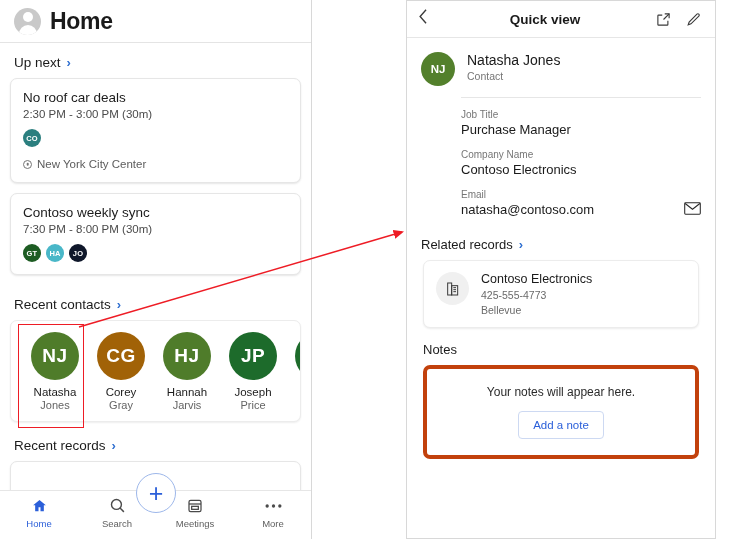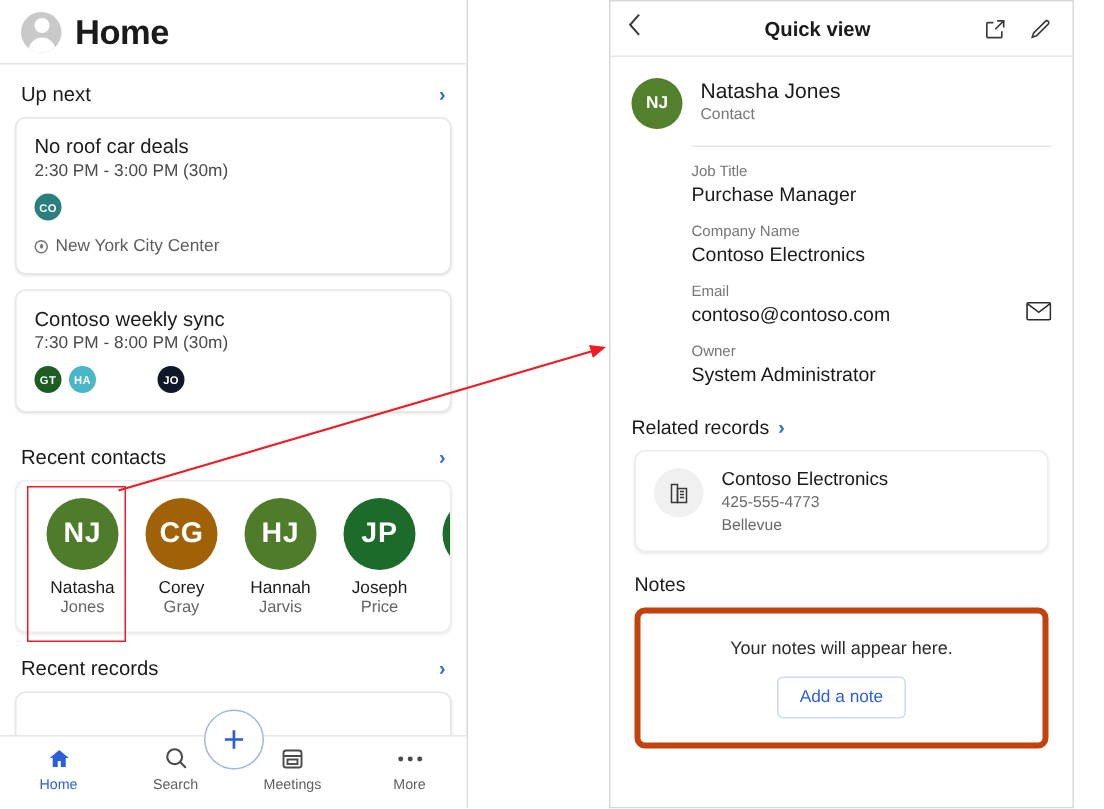--- a/index.html
+++ b/index.html
@@ -32,21 +32,20 @@
   }
   .avatar-generic::after {
     content:""; position:absolute; left:50%; bottom:-4px; transform:translateX(-50%);
     width:18px; height:14px; border-radius:9px 9px 0 0; background:#ffffff;
   }
   .home-title { font-size: 23px; font-weight: bold; color: #1a1a1a; letter-spacing: -0.3px; }
 
   .section-head {
     display: flex; align-items: center; gap: 6px;
     padding: 12px 14px 8px 14px;
-    justify-content: space-between;
   }
   .section-head .label { font-size: 13.5px; color: #1b1b1b; }
   .chev { color: #2f6fd0; font-size: 13px; line-height: 1; font-weight: 600; }
 
   .card {
     margin: 0 10px 10px 10px; background: #fff;
     border: 1px solid #e6e6e6; border-radius: 7px;
     box-shadow: 0 1px 2px rgba(0,0,0,.10);
     padding: 11px 12px 12px 12px;
   }
@@ -198,21 +197,21 @@
         <span>New York City Center</span>
       </div>
     </div>
 
     <div class="card">
       <div class="card-title">Contoso weekly sync</div>
       <div class="card-time">7:30 PM - 8:00 PM (30m)</div>
       <div class="chip-row">
         <div class="chip" id="m1a0" style="background: rgb(29, 92, 35);">GT</div>
         <div class="chip" id="m1a1" style="background: rgb(73, 183, 200);">HA</div>
-        <div class="chip" id="m1a2" style="background: #0f172a; margin-left: 36px;">JO</div>
+        <div class="chip" id="m1a2" style="background: #0f172a;">JO</div>
       </div>
     </div>
 
     <div class="section-head">
       <span class="label">Recent contacts</span>
       <span class="chev">›</span>
     </div>
 
     <div class="contacts-card">
       <div class="contacts-row" id="contacts-row">
@@ -342,33 +341,29 @@
         <div class="field-value">Purchase Manager</div>
       </div>
 
       <div class="field">
         <div class="field-label">Company Name</div>
         <div class="field-value">Contoso Electronics</div>
       </div>
 
       <div class="field">
         <div class="field-label">Email</div>
-        <div class="field-value">contoso@contoso.com</div>
+        <div class="field-value">natasha@contoso.com</div>
         <span class="mail-ico">
           <svg width="17" height="13" viewBox="0 0 24 18" fill="none" stroke="#2b2b2b" stroke-width="1.5">
             <rect x="1" y="1" width="22" height="16" rx="1.2"></rect>
               <polyline points="1.6,2 12,10 22.4,2"></polyline>
           </svg>
         </span>
       </div>
 
-      <div class="field">
-        <div class="field-label">Owner</div>
-        <div class="field-value">System Administrator</div>
-      </div>
     </div>
 
     <div class="rr-head">
       <span class="label">Related records</span>
       <span class="chev">›</span>
     </div>
 
     <div class="rr-card">
       <span class="rr-iconwrap">
         <svg width="16" height="16" viewBox="0 0 24 24" fill="none" stroke="#3a3a3a" stroke-width="1.5">

